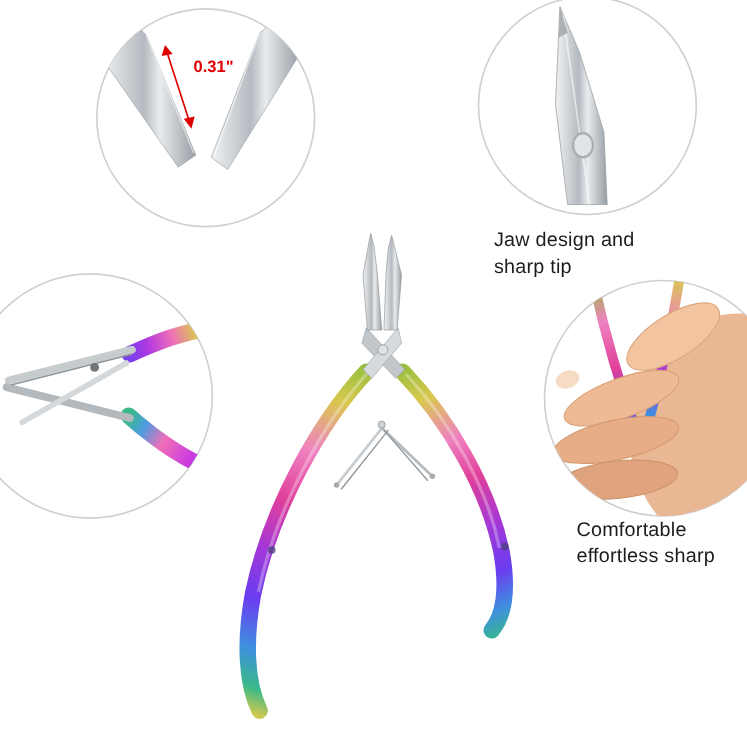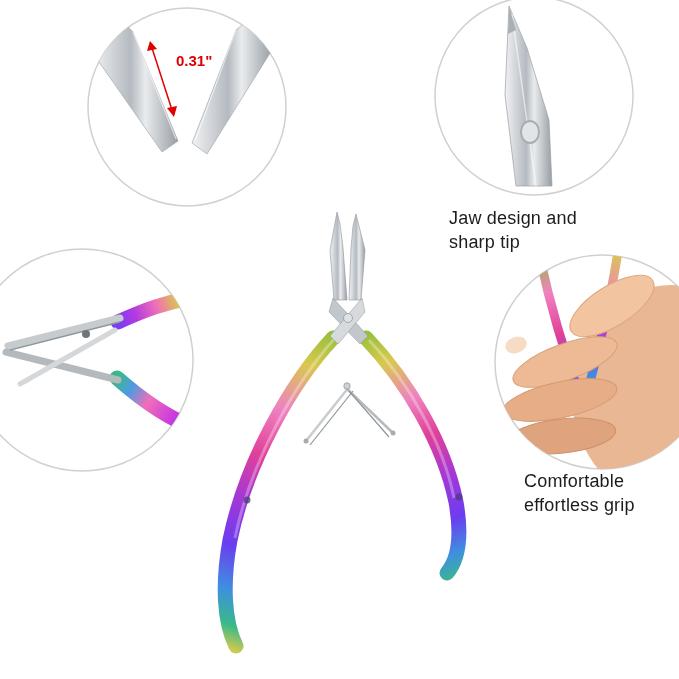--- a/index.html
+++ b/index.html
@@ -180,15 +180,15 @@
       <circle cx="459" cy="497" r="3.5" fill="#4a3f7a" opacity="0.75"></circle>
     </g>
   </svg>
 
   <div class="measurement" style="left:176px; top:52px;">0.31"</div>
 
 
   <div class="label" style="left:449px; top:206px; width:150px;">Jaw design and sharp tip</div>
 
 
-  <div class="label" style="left:524px; top:469px; width:140px;">Comfortable effortless grip</div>
+  <div class="label" style="left:524px; top:469px; width:140px;">Comfortable effortless sharp</div>
 
 </div>
 
 </body></html>

